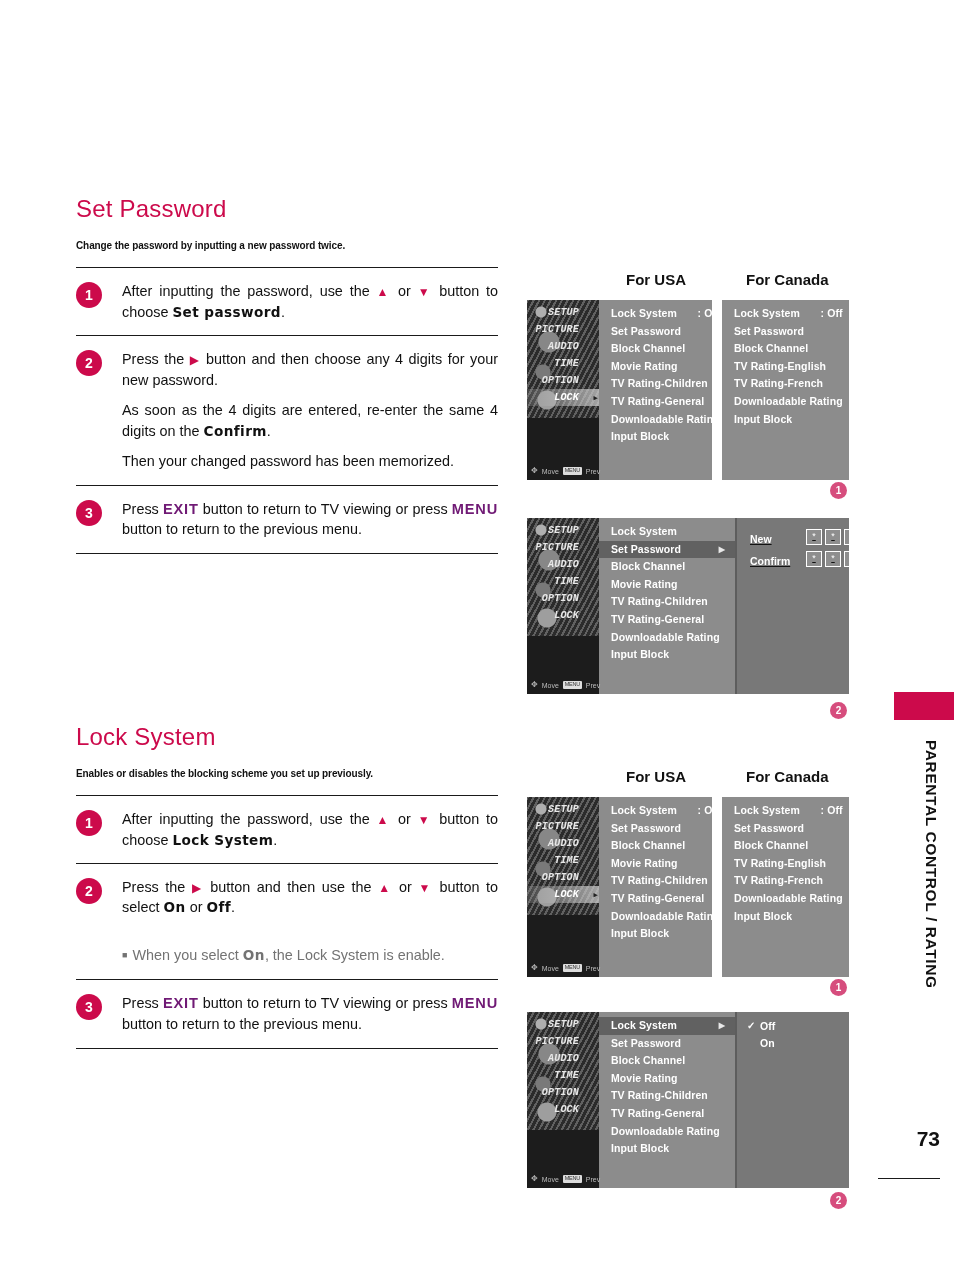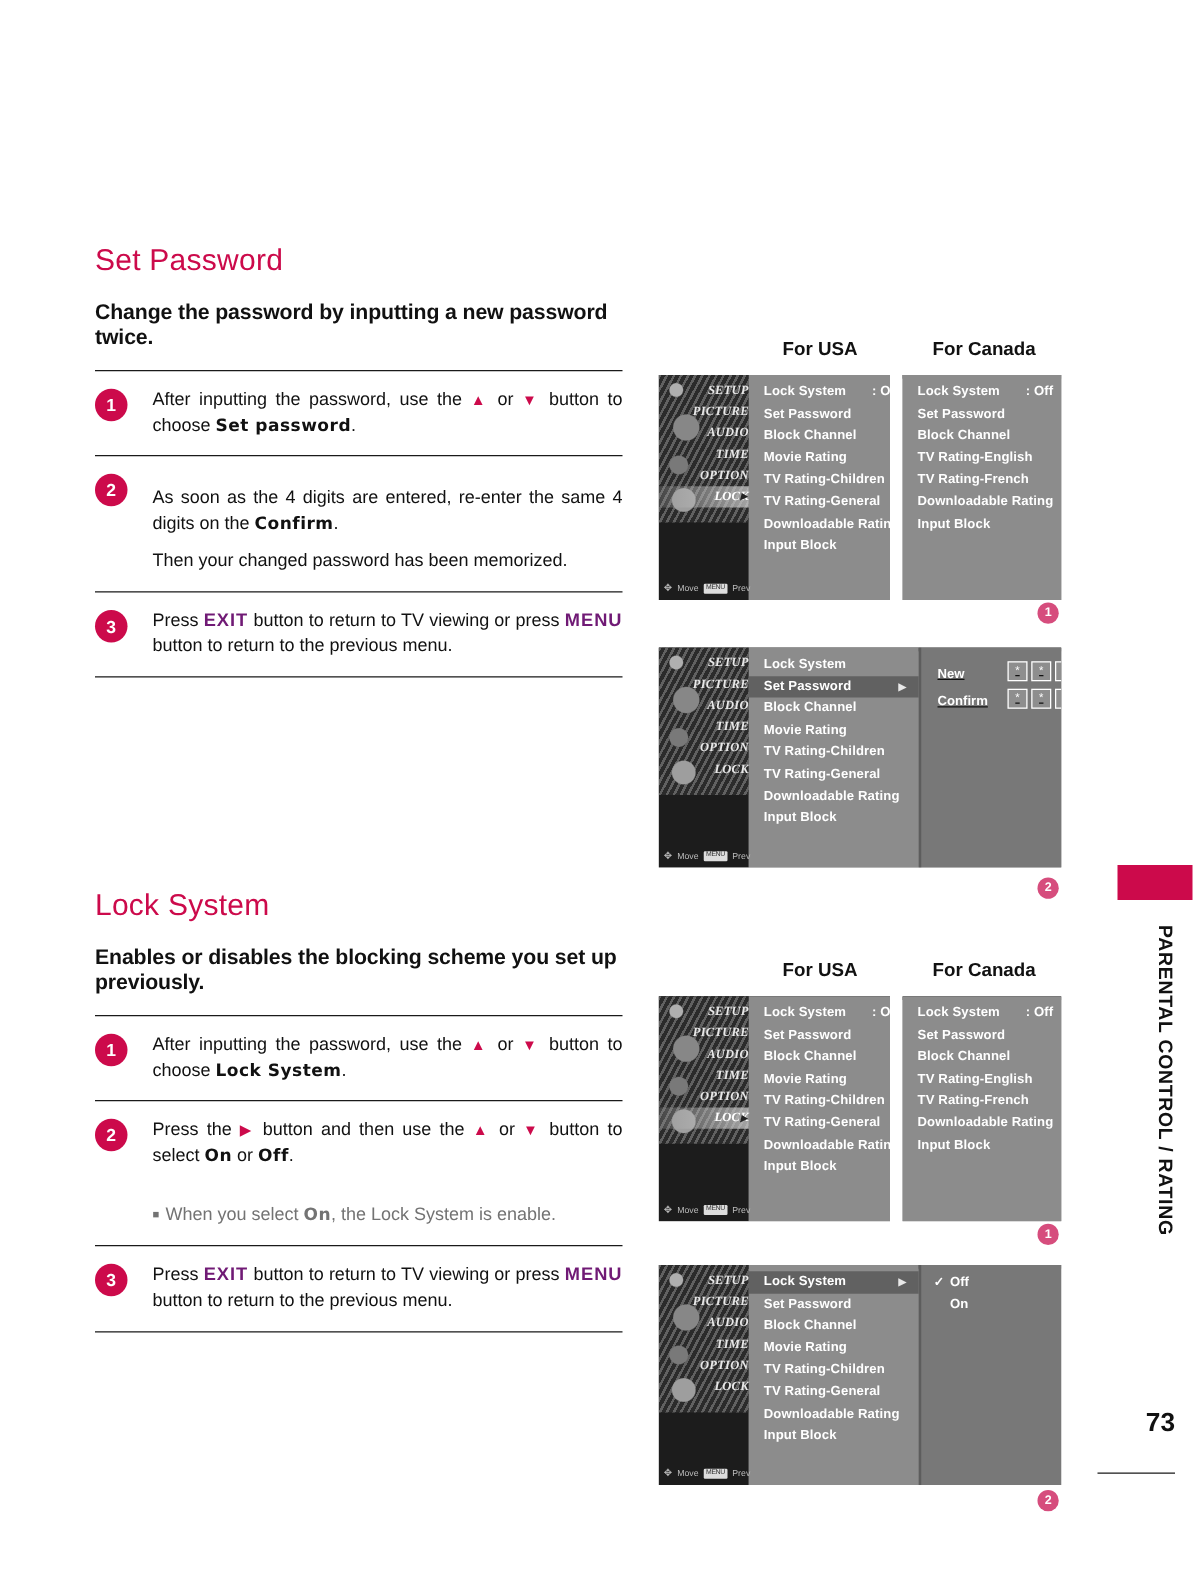--- a/index.html
+++ b/index.html
@@ -27,21 +27,21 @@
   .section-title {
     color: #cc0a4b;
     font-size: 24px;
     font-weight: 400;
     letter-spacing: 0.2px;
     margin: 0 0 18px 0;
     line-height: 1.1;
   }
 
   .section-intro {
-    font-size: 17px;
+    font-size: 10px;
     font-weight: bold;
     color: #111;
     margin: 0 0 16px 0;
     letter-spacing: -0.1px;
   }
 
   .rule {
     border: 0;
     border-top: 1.4px solid #1a1a1a;
     margin: 0;
@@ -150,22 +150,22 @@
   }
   .rail-items {
     position: relative;
     z-index: 2;
     padding-top: 4px;
   }
   .rail-item {
     height: 17px;
     line-height: 17px;
     text-align: right;
-    padding-right: 0;
-    font-family: Liberation Serif, serif;
+    padding-right: 20px;
+    font-family: Liberation Mono, monospace;
     font-style: italic;
     font-weight: bold;
     font-size: 10px;
     letter-spacing: 0.2px;
     color: #e8e8e8;
     position: relative;
   }
   .rail-item.active {
     background: linear-gradient(90deg, rgba(150,150,150,.25), rgba(205,205,205,.75));
     color: #ffffff;
@@ -347,20 +347,21 @@
     <div class="step-body">
       <p><span>After inputting the password, use the </span><span class="tri-up">▲</span><span> or </span><span class="tri-down">▼</span><span> button to choose </span><span class="mono-bold">Set password</span><span>.</span></p>
     </div>
   </div>
 
   <hr class="rule">
 
   <div class="step">
     <div class="step-badge">2</div>
     <div class="step-body">
+      <p><span>Press the </span><span class="tri-right">▶</span><span> button and then choose any 4 digits for your new password.</span></p>
       <p class="gap"><span>As soon as the 4 digits are entered, re-enter the same 4 digits on the </span><span class="mono-bold">Confirm</span><span>.</span></p>
       <p class="gap">Then your changed password has been memorized.</p>
     </div>
   </div>
 
   <hr class="rule">
 
   <div class="step">
     <div class="step-badge">3</div>
     <div class="step-body">

